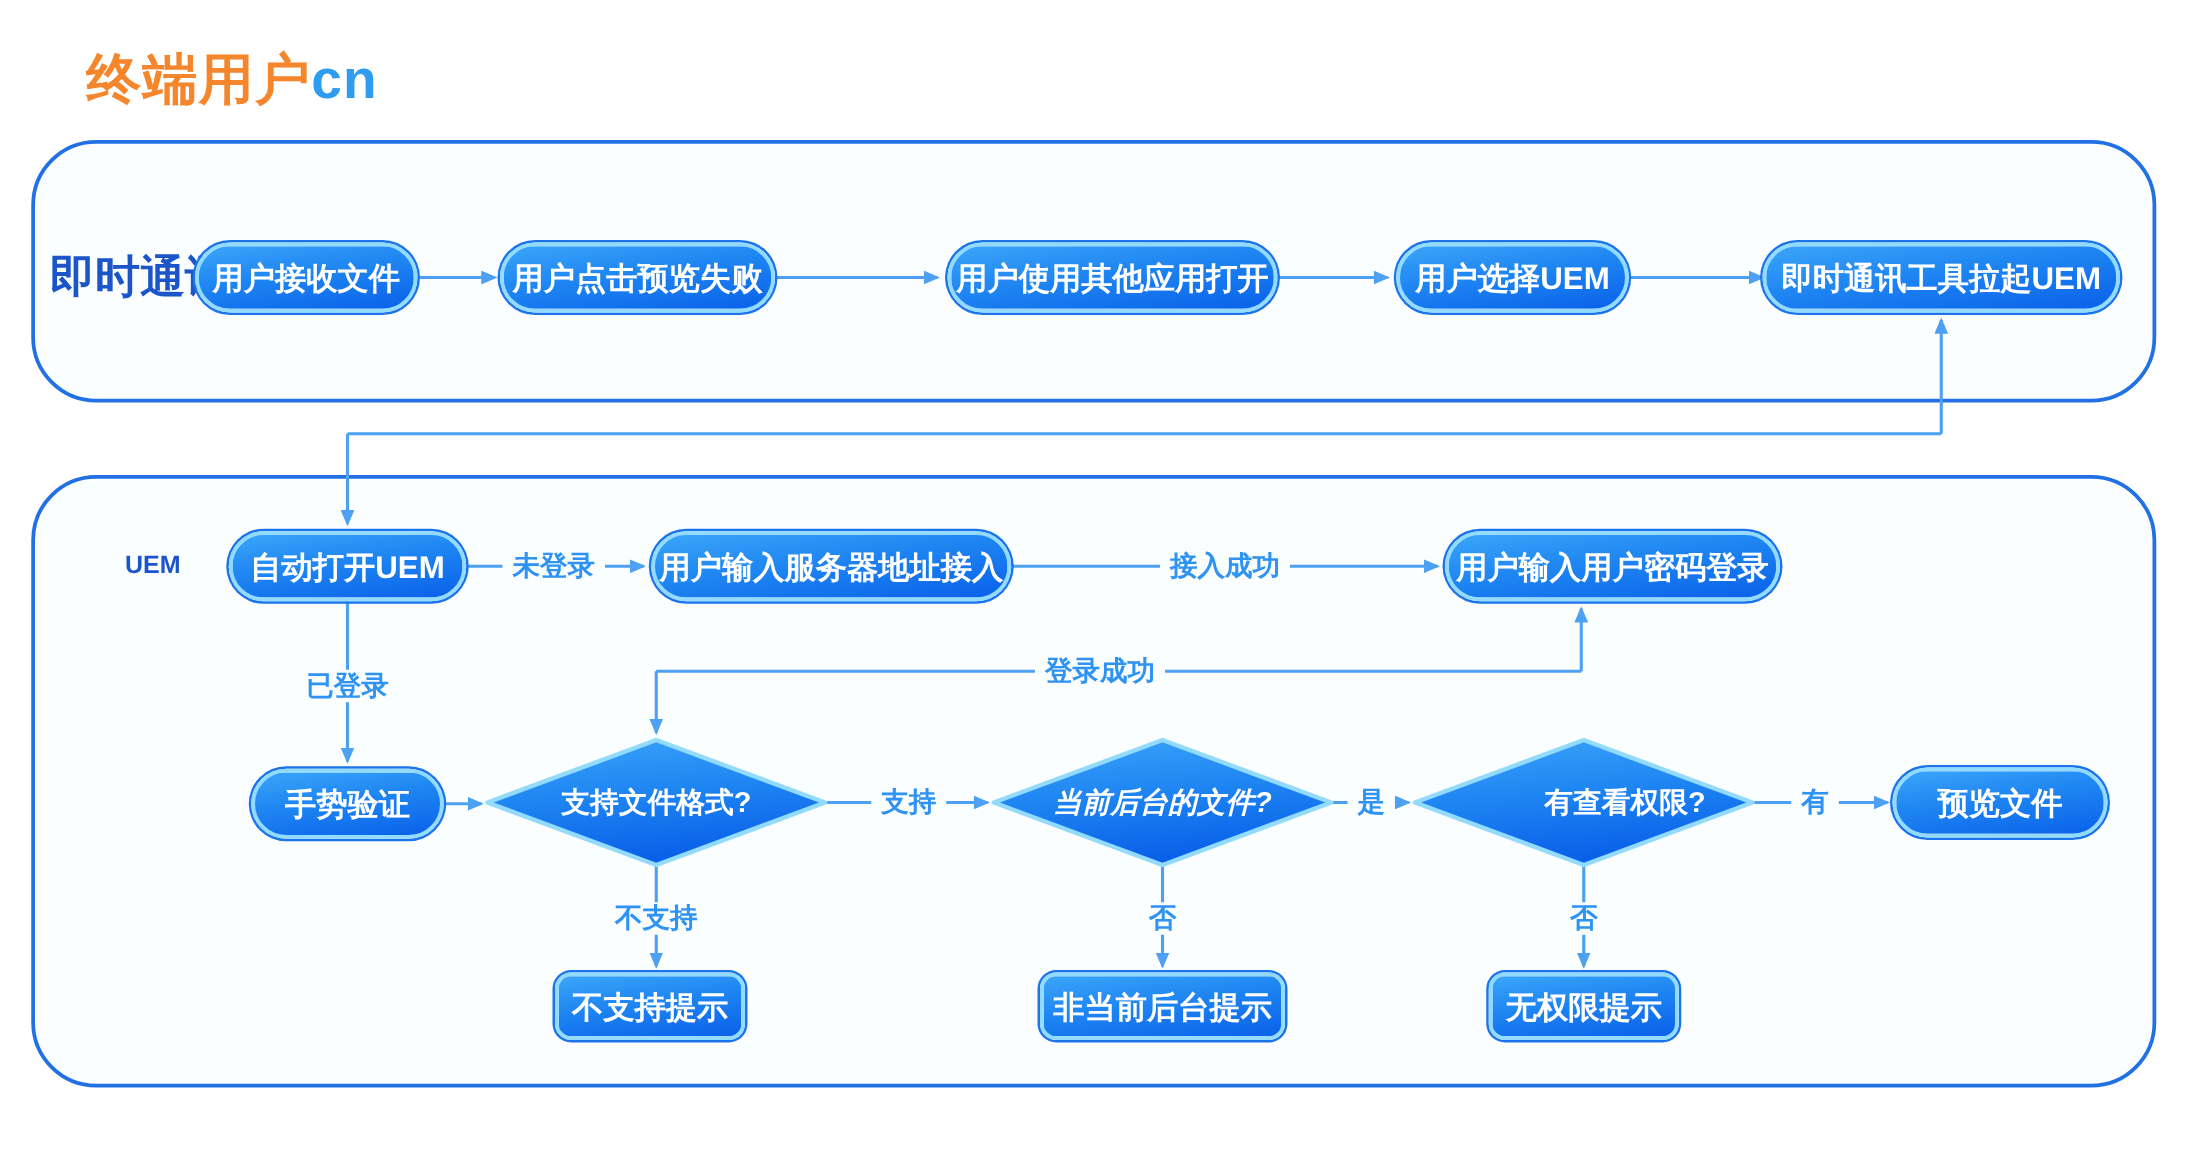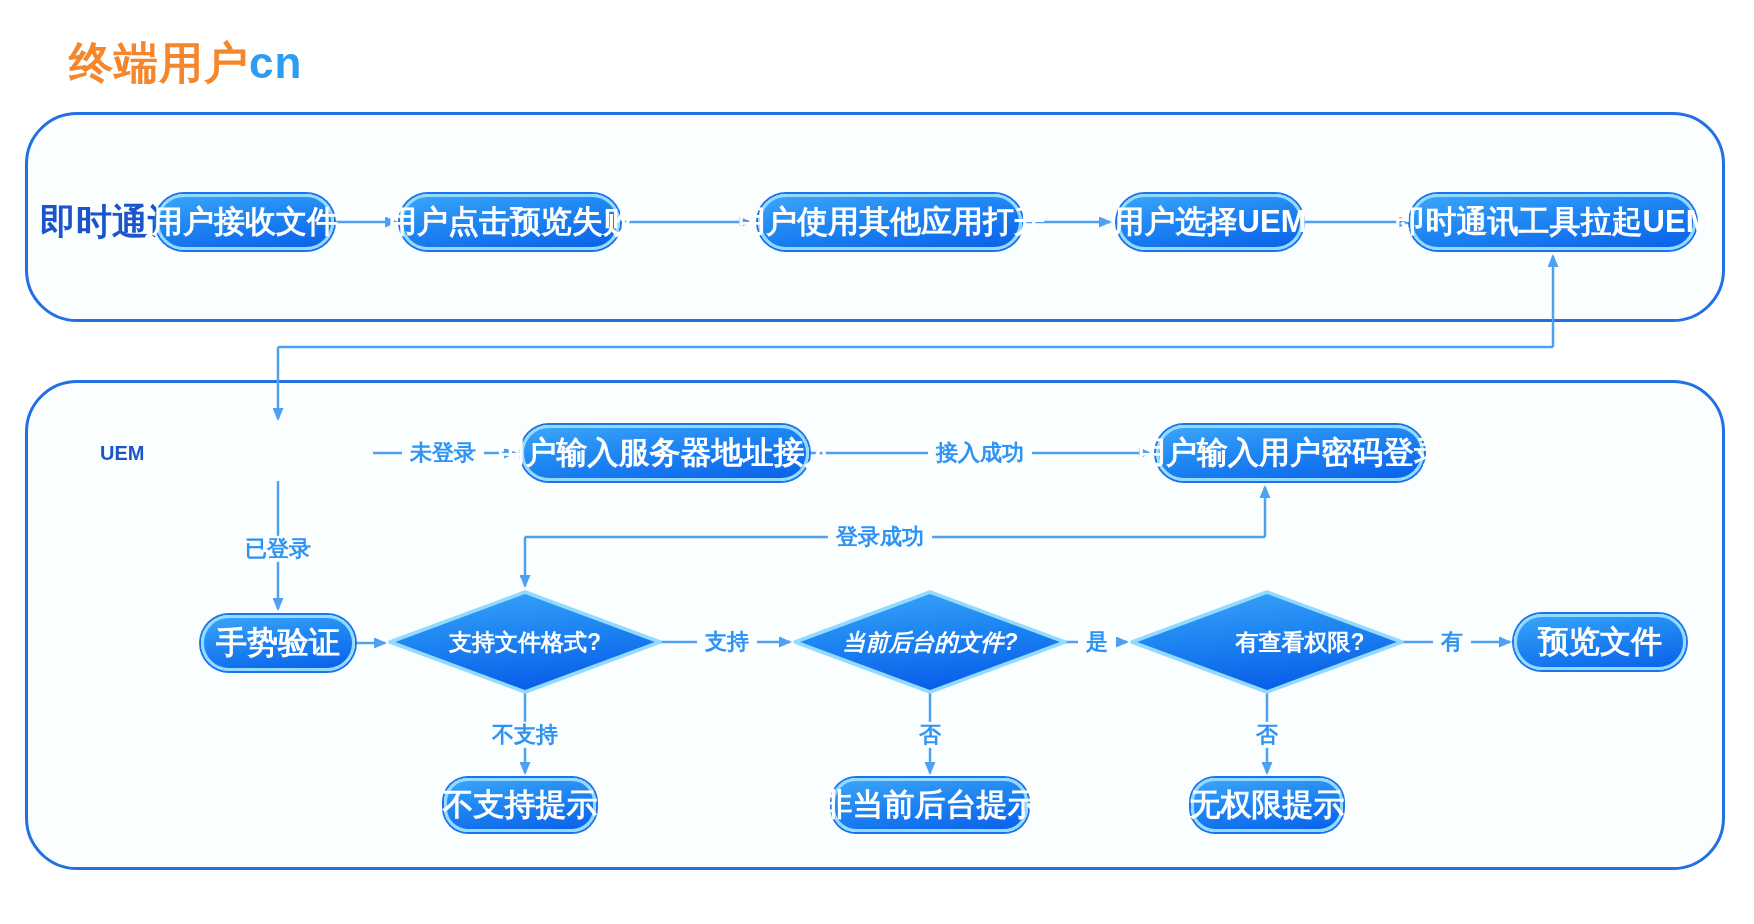--- a/index.html
+++ b/index.html
@@ -32,27 +32,27 @@
   }
 
   
   svg.layer{position:absolute;left:0;top:0;pointer-events:none;}
 
   
   .pill,.tipbox{
     position:absolute;transform:translate(-50%,-50%);
     display:flex;align-items:center;justify-content:center;
     box-sizing:border-box;white-space:nowrap;
-    color:#ffffff;font-weight:700;font-size:31px;
+    color:#ffffff;font-weight:700;font-size:25px;
     background:linear-gradient(172deg,#3BA5F9 0%,#1E85F2 45%,#0A61E9 100%);
     border:3px solid #92DBFE;
     box-shadow:0 0 0 2px #1B74EC;
   }
   .pill{height:56px;border-radius:30px;padding:0 24px;}
-  .tipbox{height:54px;border-radius:24px;padding:0 18px;}
+  .tipbox{height:54px;border-radius:13px;padding:0 18px;}
 
   .diamond-label{
     position:absolute;transform:translate(-50%,-50%);
     color:#ffffff;font-weight:700;font-size:23px;white-space:nowrap;
   }
 
   
   .elabel{
     position:absolute;transform:translate(-50%,-50%);
     color:#2F93F3;font-weight:700;font-size:22px;white-space:nowrap;
@@ -120,20 +120,21 @@
       <polygon points="1132,642 1267,592 1402,642 1267,692"></polygon>
     </g>
   </svg>
 
   <div class="pill" style="left:245px;top:222px;width:178px;">用户接收文件</div>
   <div class="pill" style="left:510px;top:222px;width:220px;">用户点击预览失败</div>
   <div class="pill" style="left:890px;top:222px;width:264px;">用户使用其他应用打开</div>
   <div class="pill" style="left:1210px;top:222px;width:186px;">用户选择UEM</div>
   <div class="pill" style="left:1553px;top:222px;width:286px;">即时通讯工具拉起UEM</div>
 
+  <div class="pill" style="left:278px;top:453px;width:190px;">自动打开UEM</div>
   <div class="pill" style="left:665px;top:453px;width:288px;">用户输入服务器地址接入</div>
   <div class="pill" style="left:1290px;top:453px;width:268px;">用户输入用户密码登录</div>
   <div class="pill" style="left:278px;top:643px;width:154px;">手势验证</div>
   <div class="pill" style="left:1600px;top:642px;width:172px;">预览文件</div>
 
   <div class="diamond-label" style="left:525px;top:642px;">支持文件格式?</div>
   <div class="diamond-label" style="left:930px;top:642px;font-style:italic;">当前后台的文件?</div>
   <div class="diamond-label" style="left:1300px;top:642px;">有查看权限?</div>
 
   <div class="tipbox" style="left:520px;top:805px;width:152px;">不支持提示</div>

